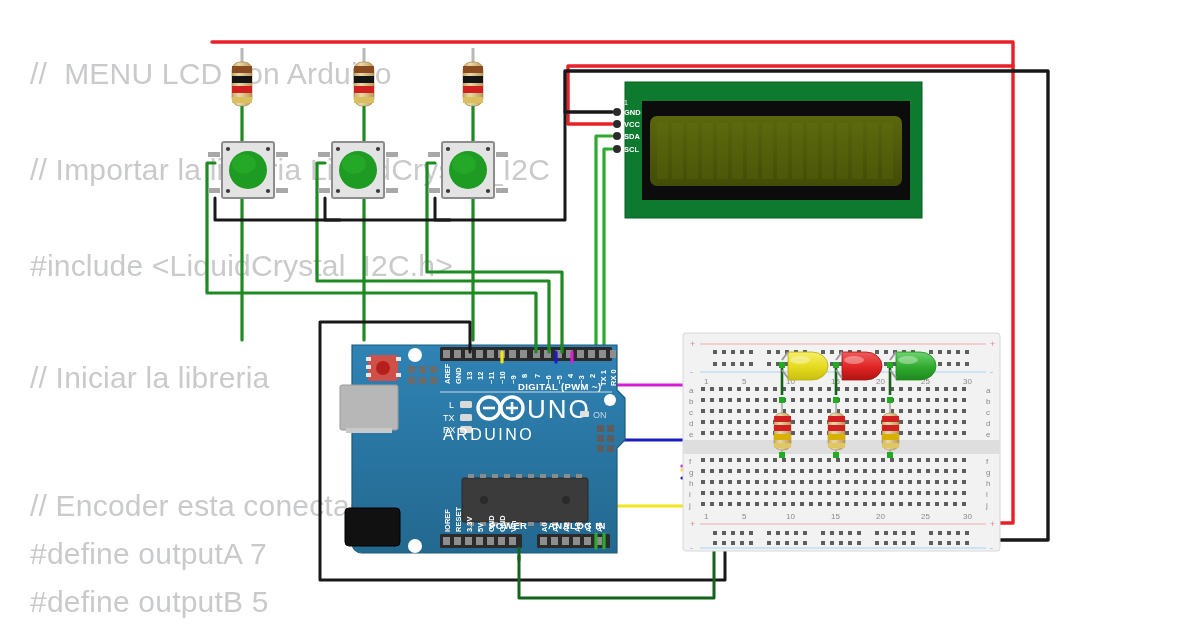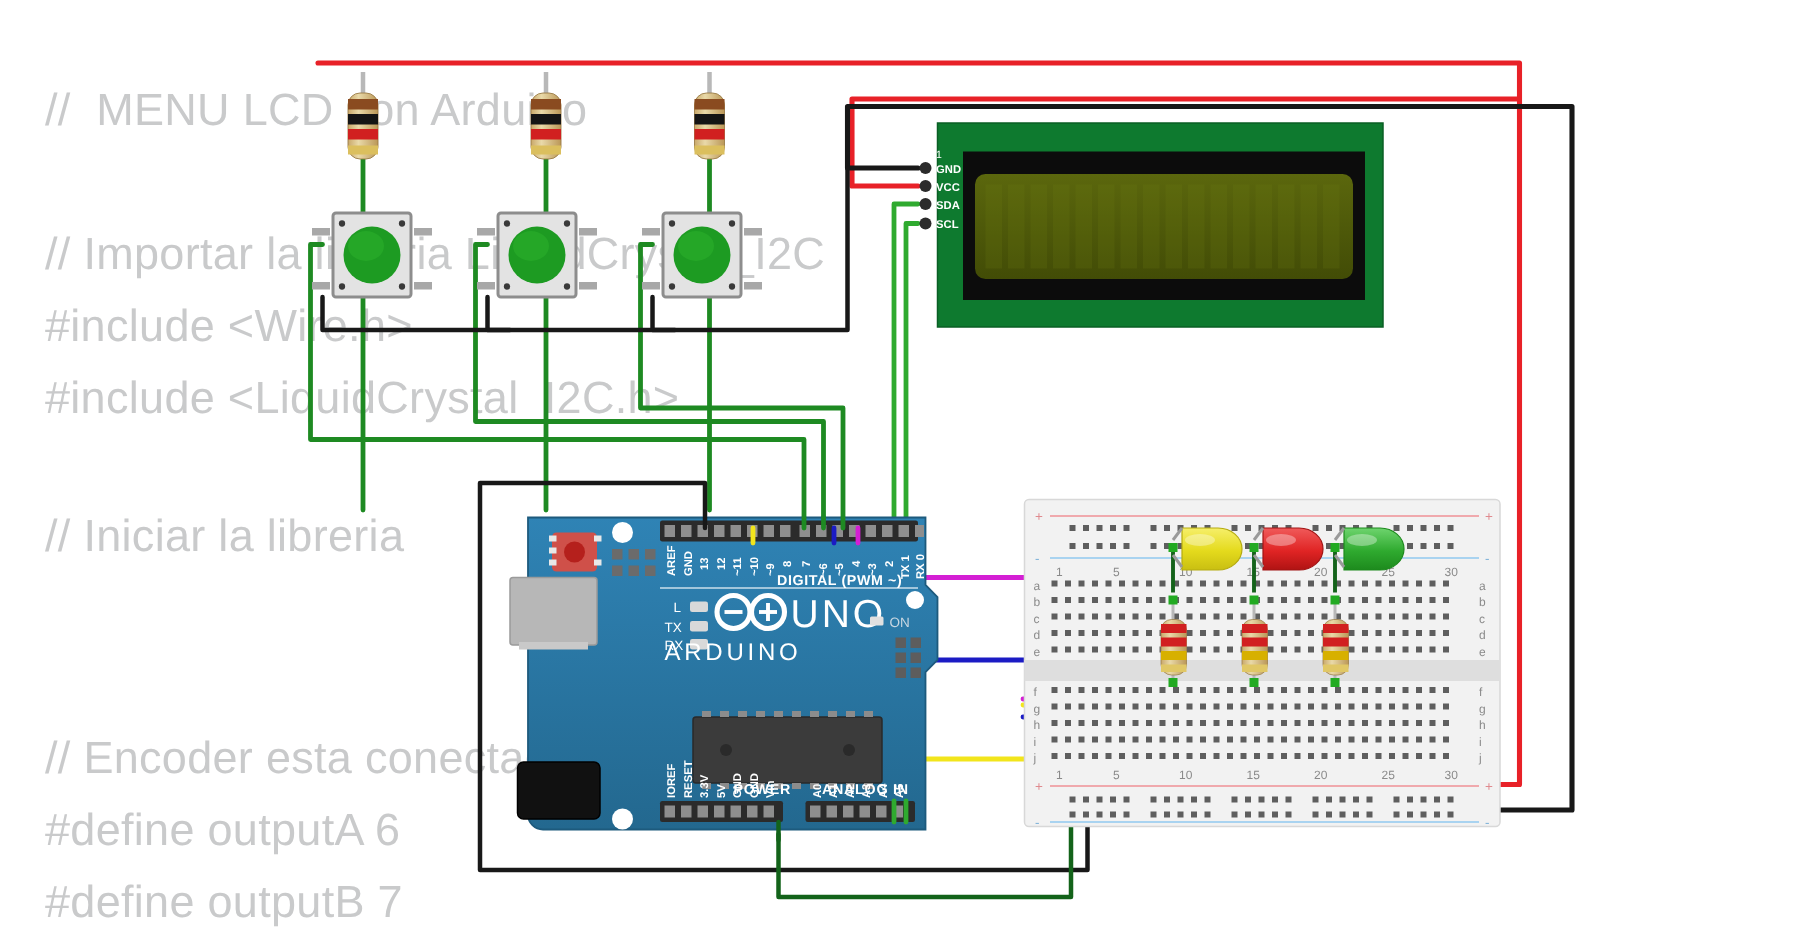--- a/index.html
+++ b/index.html
@@ -27,28 +27,27 @@
 </style>
 </head>
 <body>
 
 <div id="stage">
 
   <div class="code-layer">
     <div class="code-line" style="top:59px">//  MENU LCD con Arduino</div>
     <div class="code-line" style="top:107px"></div>
     <div class="code-line" style="top:155px">// Importar la libreria LiquidCrystal_I2C</div>
-    <div class="code-line" style="top:203px">#include &lt;Wire.h&gt;</div>
     <div class="code-line" style="top:251px">#include &lt;LiquidCrystal_I2C.h&gt;</div>
     <div class="code-line" style="top:299px"></div>
-    <div class="code-line" style="top:343px">// Iniciar la libreria</div>
+    <div class="code-line" style="top:363px">// Iniciar la libreria</div>
     <div class="code-line" style="top:443px"></div>
     <div class="code-line" style="top:491px">// Encoder esta conectado en los pines 6, 7</div>
-    <div class="code-line" style="top:539px">#define outputA 6</div>
-    <div class="code-line" style="top:587px">#define outputB 7</div>
+    <div class="code-line" style="top:539px">#define outputA 7</div>
+    <div class="code-line" style="top:587px">#define outputB 5</div>
   </div>
 
   <svg class="circuit" width="1200" height="630" viewBox="0 0 1200 630" xmlns="http://www.w3.org/2000/svg">
 
     <defs>
       <linearGradient id="ledYellow" x1="0" y1="0" x2="0" y2="1">
         <stop offset="0%" stop-color="#f6ef6a"></stop>
           <stop offset="55%" stop-color="#e4da1c"></stop>
           <stop offset="100%" stop-color="#c9bf12"></stop>
       </linearGradient>

